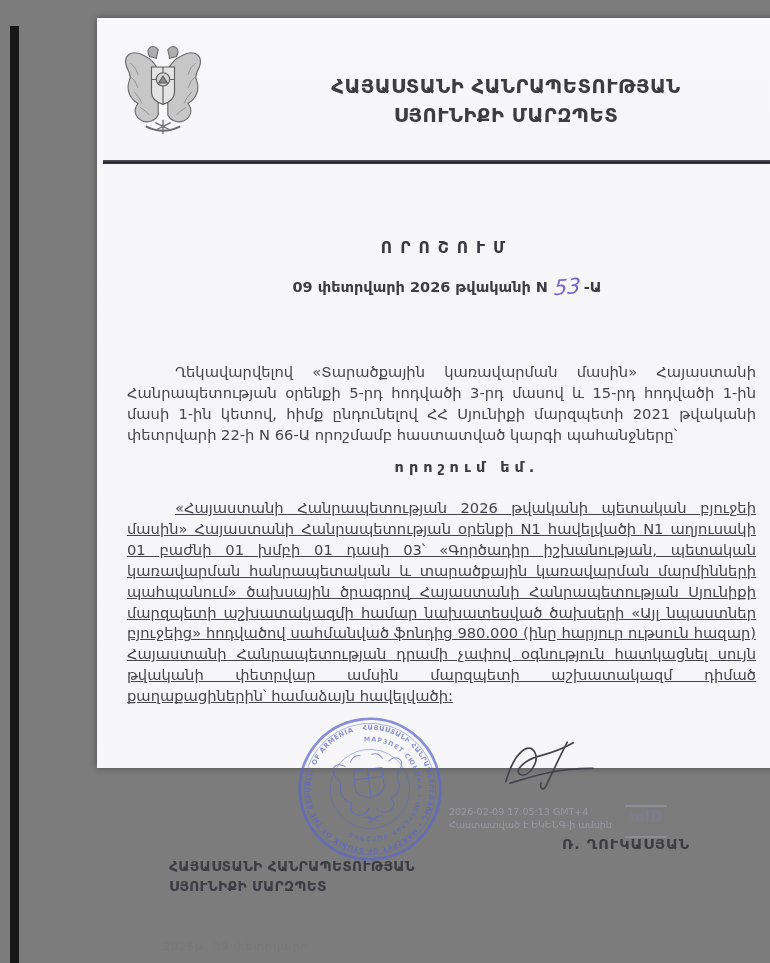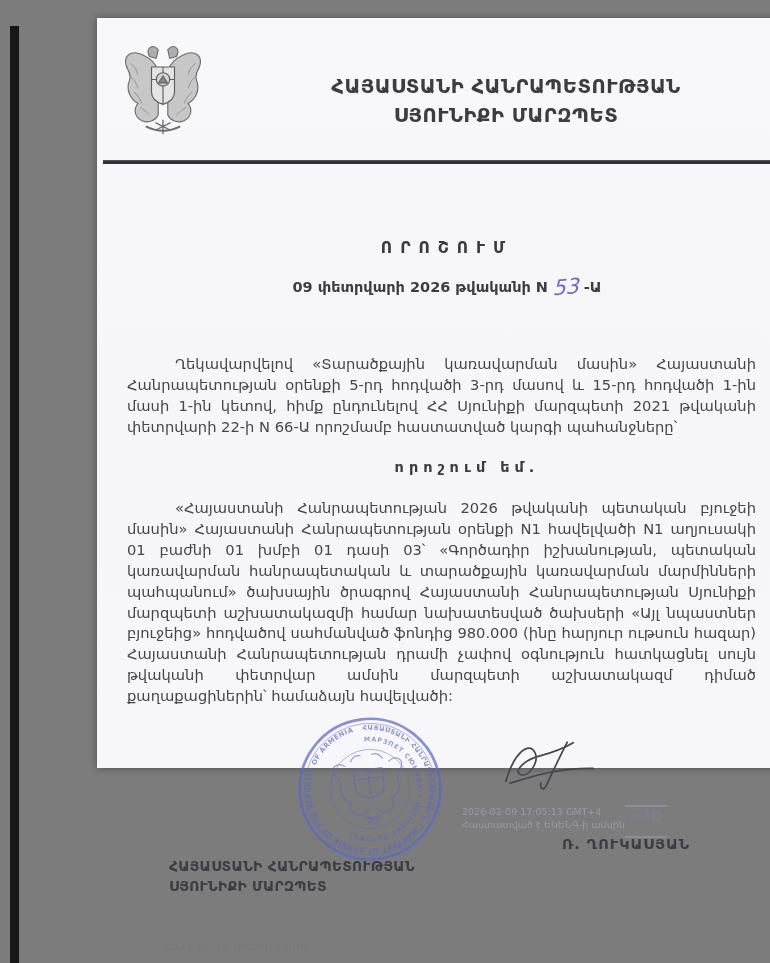--- a/index.html
+++ b/index.html
@@ -49,31 +49,31 @@
   .subject-line{
     position:absolute;left:0;right:0;top:293px;text-align:center;
     font-weight:bold;font-size:14.5px;letter-spacing:.4px;color:#3a3a40;
   }
   
   .body-par{
     position:absolute;left:30px;width:629px;
     font-size:14.7px;line-height:20.9px;text-align:justify;
     text-indent:48px;color:#45454b;
   }
-  .par1{top:336px;}
+  .par1{top:344px;}
   .decide-line{
     position:absolute;left:0;right:0;top:441px;text-align:center;
     font-weight:bold;font-size:14.5px;letter-spacing:5px;color:#3a3a40;padding-left:40px;
   }
-  .par2{top:480px;}
+  .par2{top:480px;text-decoration:underline;}
   
   .seal{position:absolute;left:192px;top:690px;width:162px;height:162px;opacity:.9;}
   .signature{position:absolute;left:400px;top:716px;width:118px;height:68px;}
   .sig-meta{
-    position:absolute;left:365px;top:787px;width:170px;
+    position:absolute;left:352px;top:787px;width:170px;
     font-size:9.5px;line-height:13px;color:#9a99a6;
   }
   .mid-logo{
     position:absolute;left:528px;top:787px;width:42px;text-align:center;
     border-top:2px solid #8d8d98;border-bottom:2px solid #8d8d98;
     padding:1px 0 10px 0;
     font-size:15px;color:#7e7e8a;letter-spacing:0;
   }
   .mid-logo b{font-weight:bold;}
   

